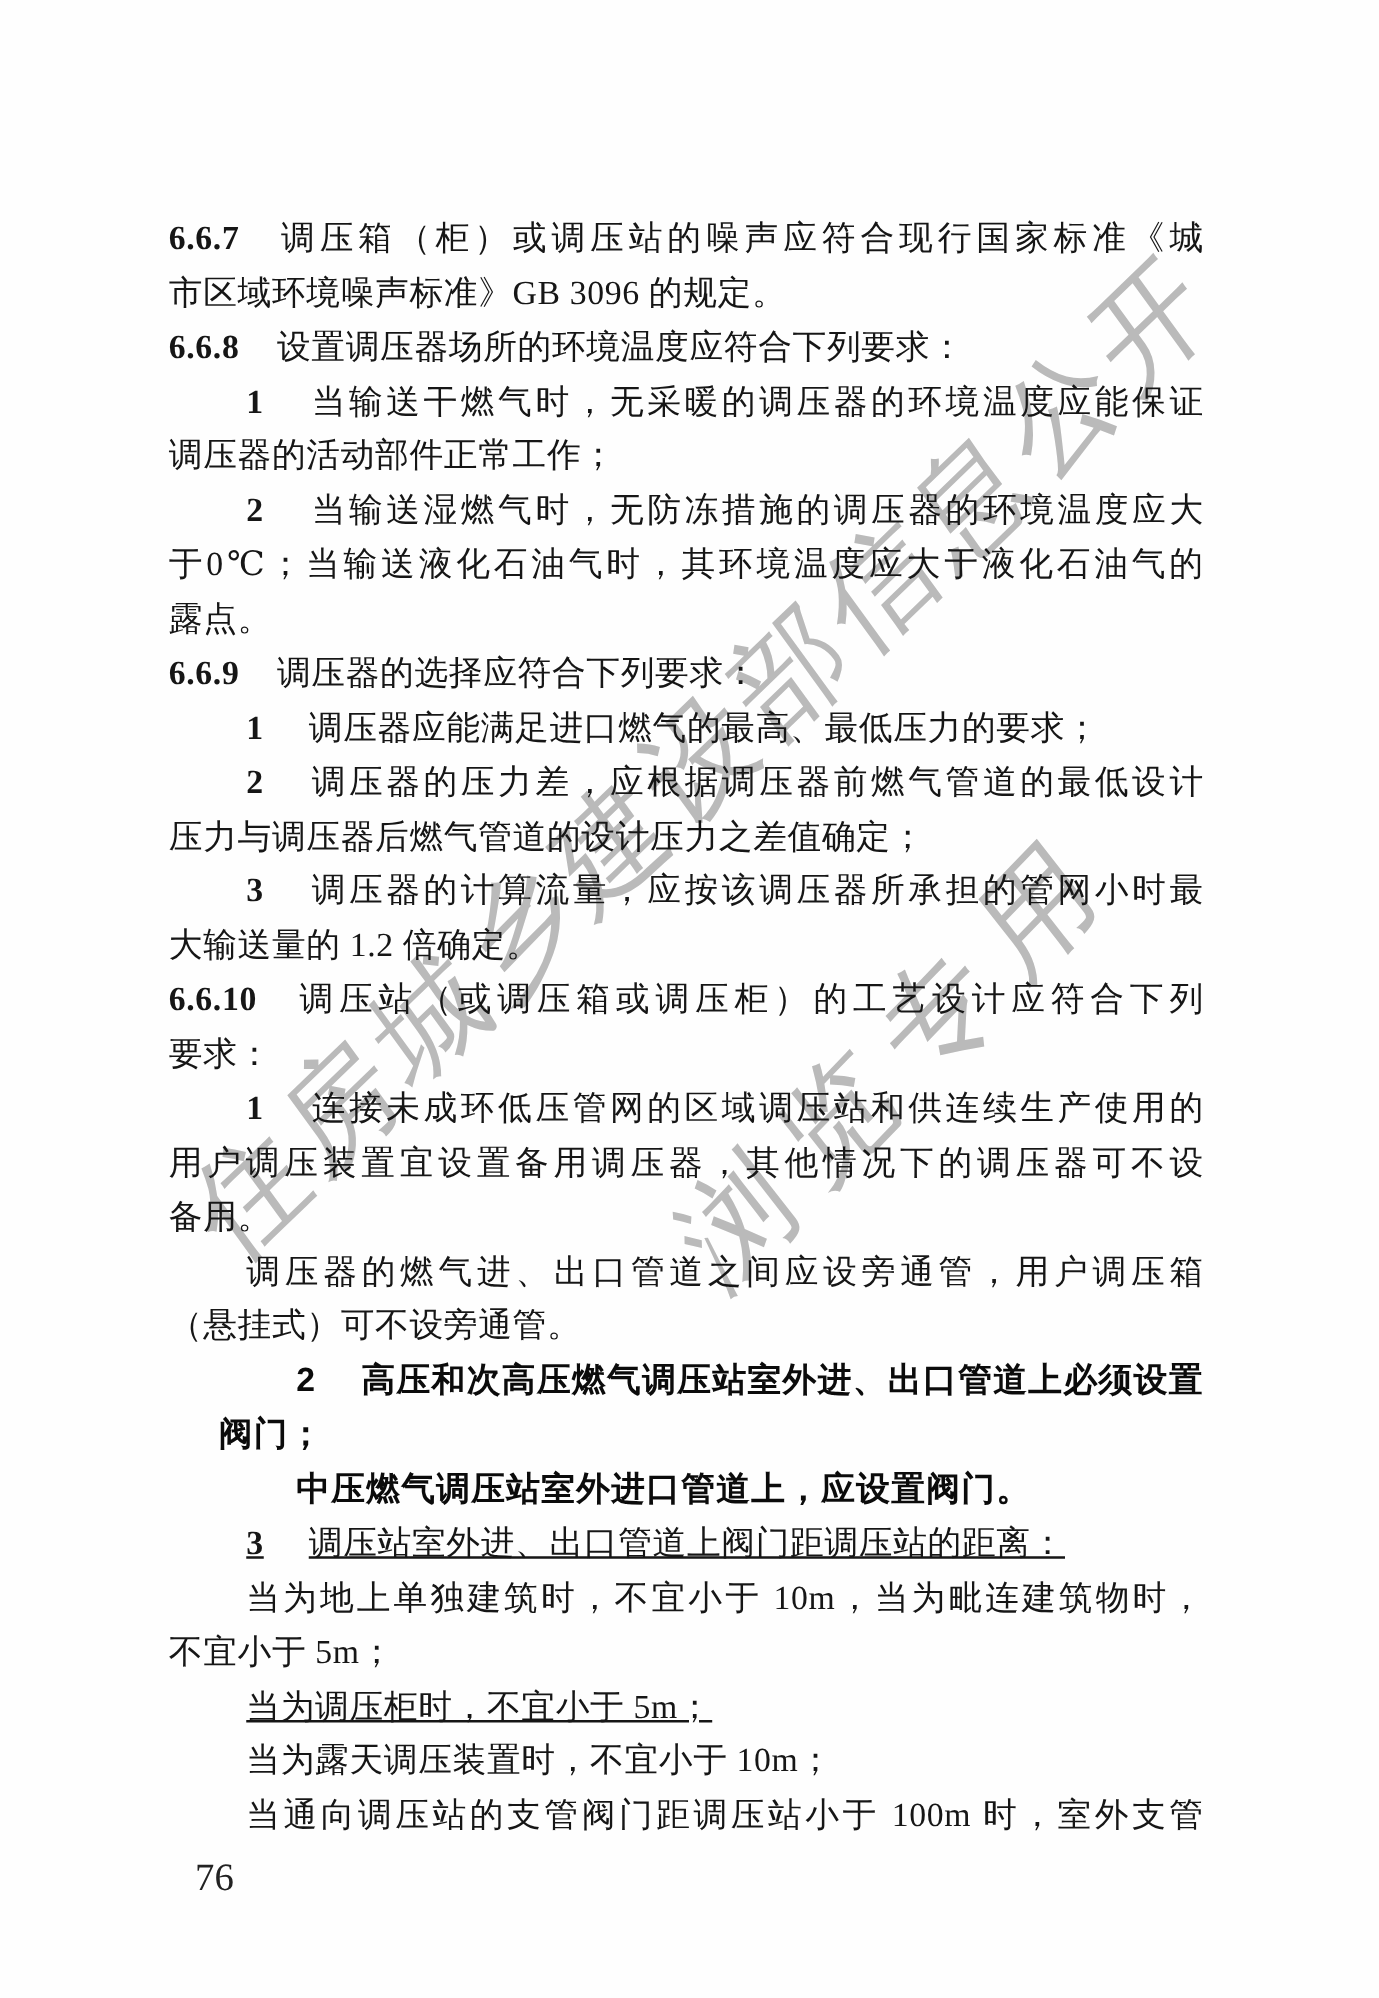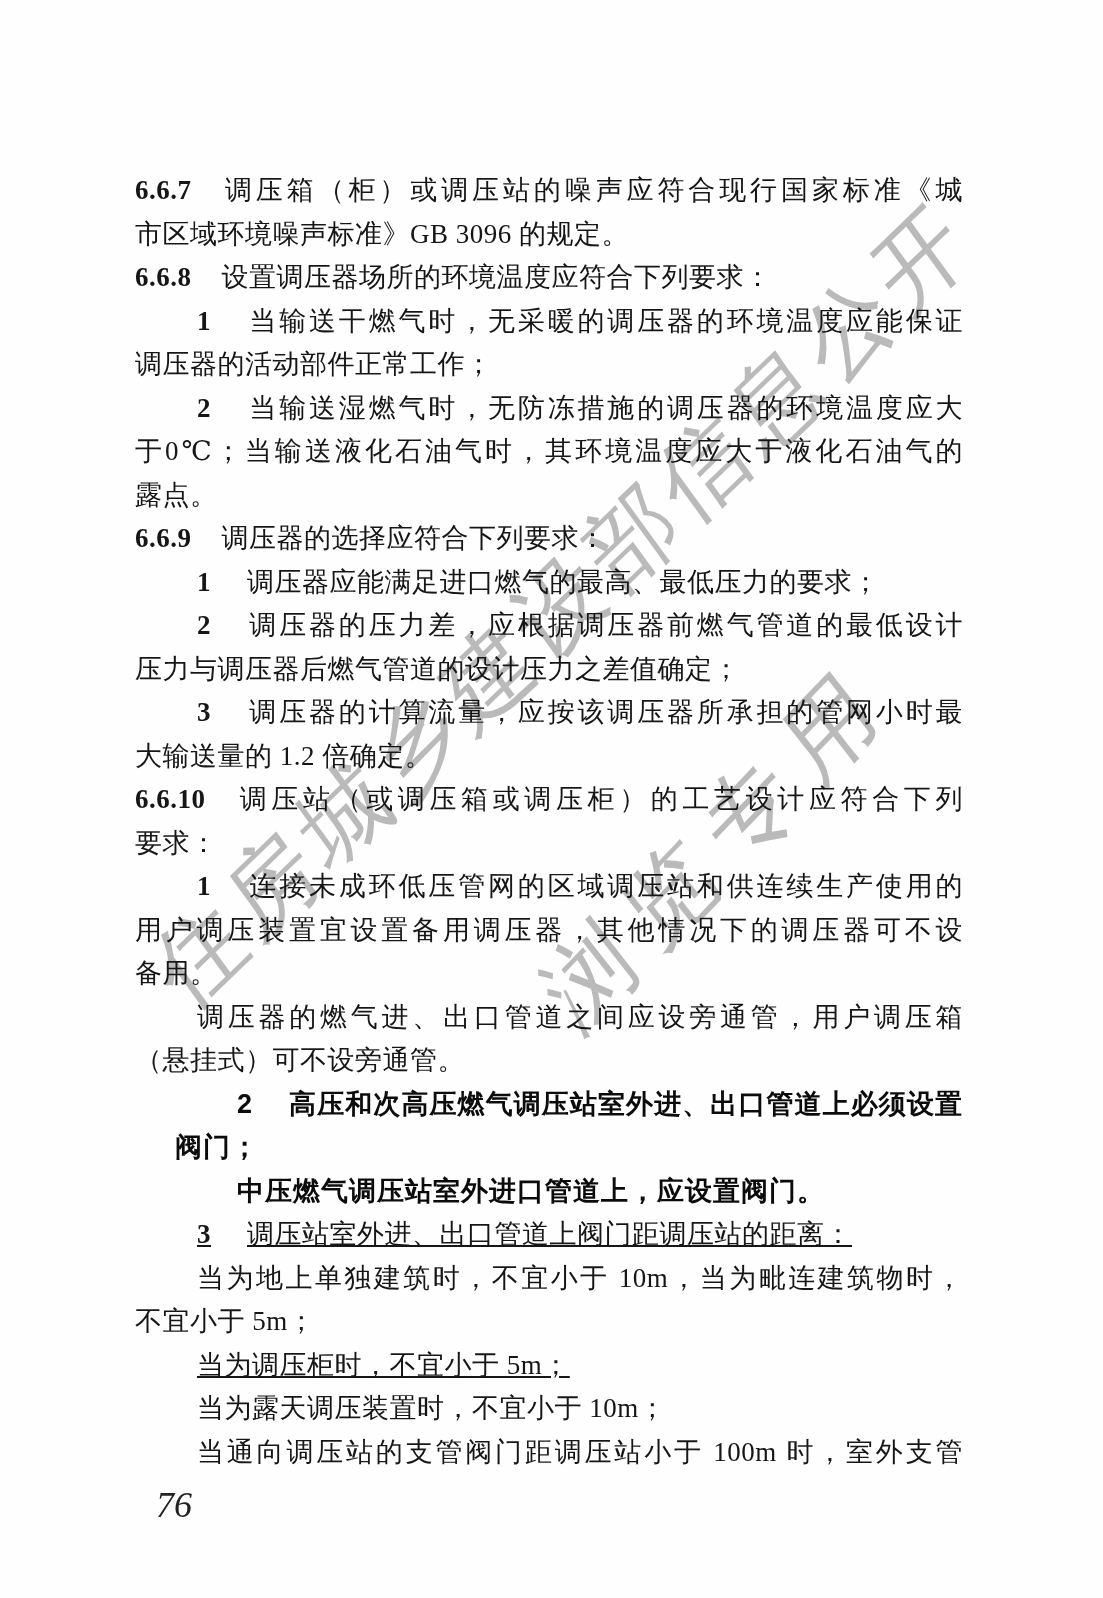--- a/index.html
+++ b/index.html
@@ -21,21 +21,21 @@
     -webkit-text-align-last:justify;
   }
   .line .num{font-weight:bold;margin-right:30px;}
   .line.item .num{margin-right:36px;}
   .line.heiti{
     font-family:"Liberation Sans","DejaVu Sans",sans-serif;
     font-weight:700;color:#0b0b0b;letter-spacing:1px;margin-left:40px;
   }
   .pagenum{
     position:absolute;left:156px;top:1484px;z-index:2;
-    font-size:36px;font-style:italic;color:#222;
+    font-size:31px;color:#222;
   }
   .wm{
     position:absolute;z-index:1;color:#b3b3b3;opacity:0.9;
     font-size:92px;line-height:92px;white-space:nowrap;
     font-family:"Liberation Serif","DejaVu Serif",serif;
     transform-origin:46px 46px;pointer-events:none;
   }
   .wm1{left:154px;top:909px;letter-spacing:8px;transform:rotate(-44deg) skewX(-8deg);}
   .wm2{left:544px;top:931px;letter-spacing:23px;transform:rotate(-46deg) skewX(-8deg);}
 </style>

